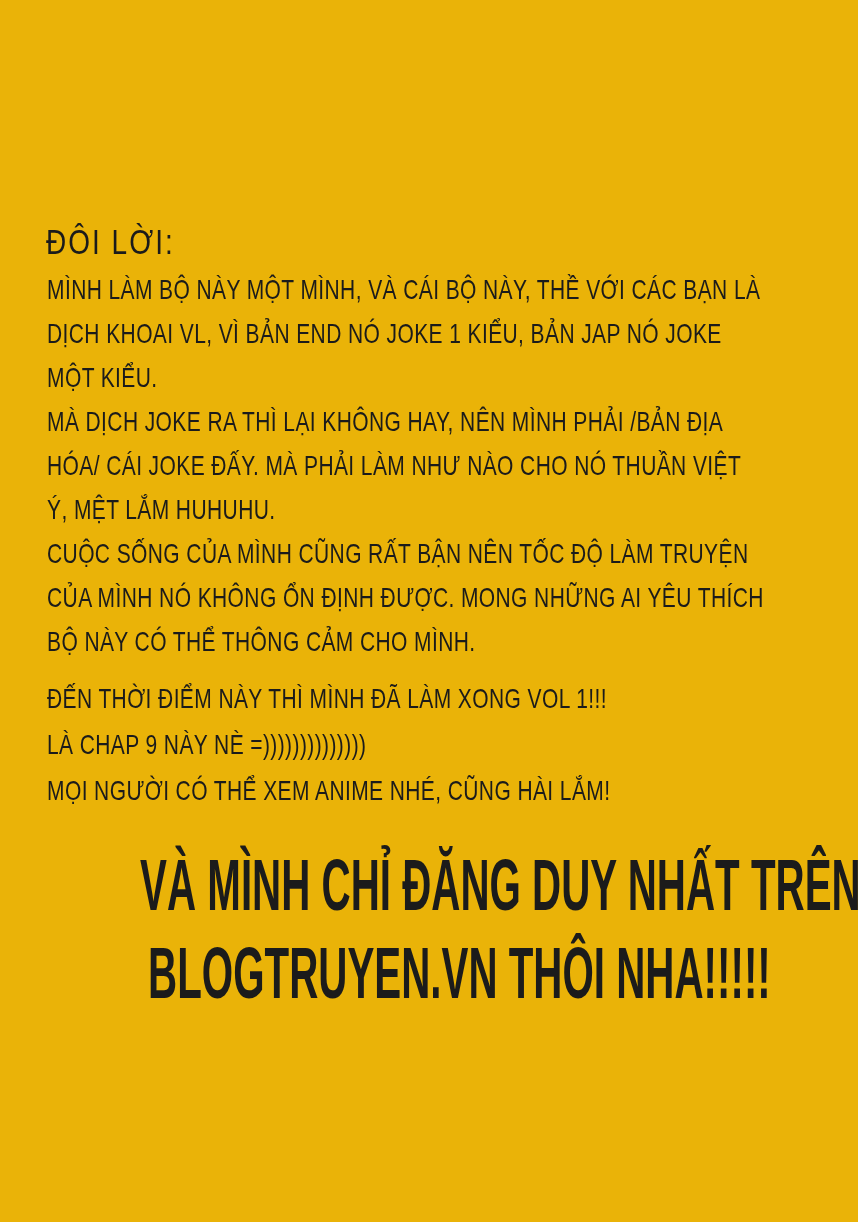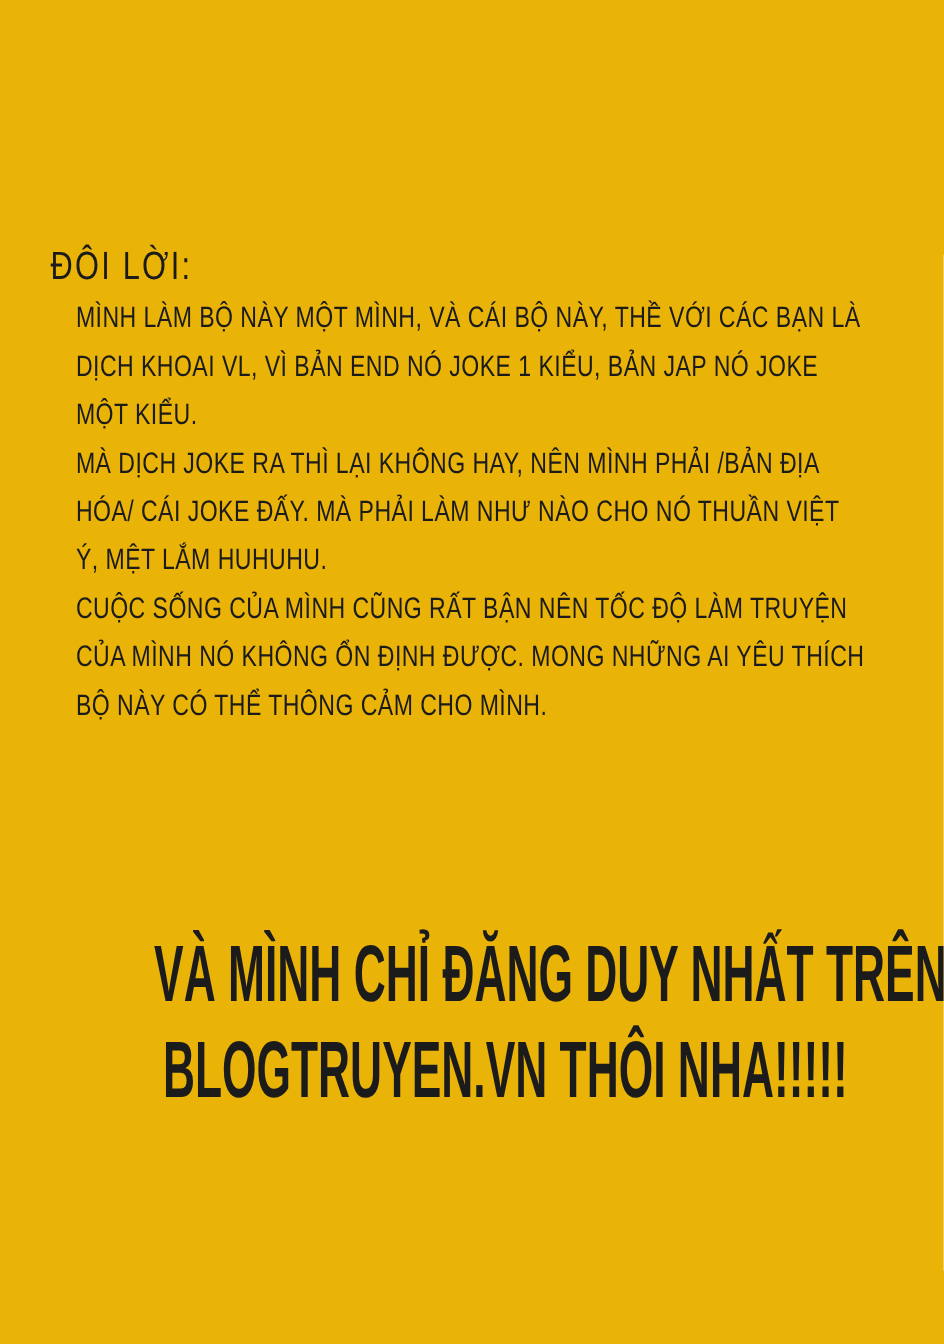--- a/index.html
+++ b/index.html
@@ -26,21 +26,20 @@
     letter-spacing: 2px;
     white-space: nowrap;
     transform: scaleY(1.28);
     transform-origin: left center;
   }
   .note-body {
     position: absolute;
     left: 47px;
     top: 268px;
     width: 790px;
-    margin-left: 22px;
   }
   .note-body .bline {
     height: 44px;
     line-height: 44px;
     font-size: 21px;
     letter-spacing: 0.4px;
     white-space: nowrap;
     transform: scaleY(1.28);
     transform-origin: left center;
   }
@@ -91,20 +90,25 @@
     <div class="bline">DỊCH KHOAI VL, VÌ BẢN END NÓ JOKE 1 KIỂU, BẢN JAP NÓ JOKE</div>
     <div class="bline">MỘT KIỂU.</div>
     <div class="bline">MÀ DỊCH JOKE RA THÌ LẠI KHÔNG HAY, NÊN MÌNH PHẢI /BẢN ĐỊA</div>
     <div class="bline">HÓA/ CÁI JOKE ĐẤY. MÀ PHẢI LÀM NHƯ NÀO CHO NÓ THUẦN VIỆT</div>
     <div class="bline">Ý, MỆT LẮM HUHUHU.</div>
     <div class="bline">CUỘC SỐNG CỦA MÌNH CŨNG RẤT BẬN NÊN TỐC ĐỘ LÀM TRUYỆN</div>
     <div class="bline">CỦA MÌNH NÓ KHÔNG ỔN ĐỊNH ĐƯỢC. MONG NHỮNG AI YÊU THÍCH</div>
     <div class="bline">BỘ NÀY CÓ THỂ THÔNG CẢM CHO MÌNH.</div>
   </div>
 
+  <div class="note-body2">
+    <div class="bline">ĐẾN THỜI ĐIỂM NÀY THÌ MÌNH ĐÃ LÀM XONG VOL 1!!!</div>
+    <div class="bline">LÀ CHAP 9 NÀY NÈ =))))))))))))))</div>
+    <div class="bline">MỌI NGƯỜI CÓ THỂ XEM ANIME NHÉ, CŨNG HÀI LẮM!</div>
+  </div>
 
   <div class="banner banner-line1">
     <span>VÀ MÌNH CHỈ ĐĂNG DUY NHẤT TRÊN</span>
   </div>
   <div class="banner banner-line2">
     <span>BLOGTRUYEN.VN THÔI NHA!!!!!</span>
   </div>
 
 </div>
 

